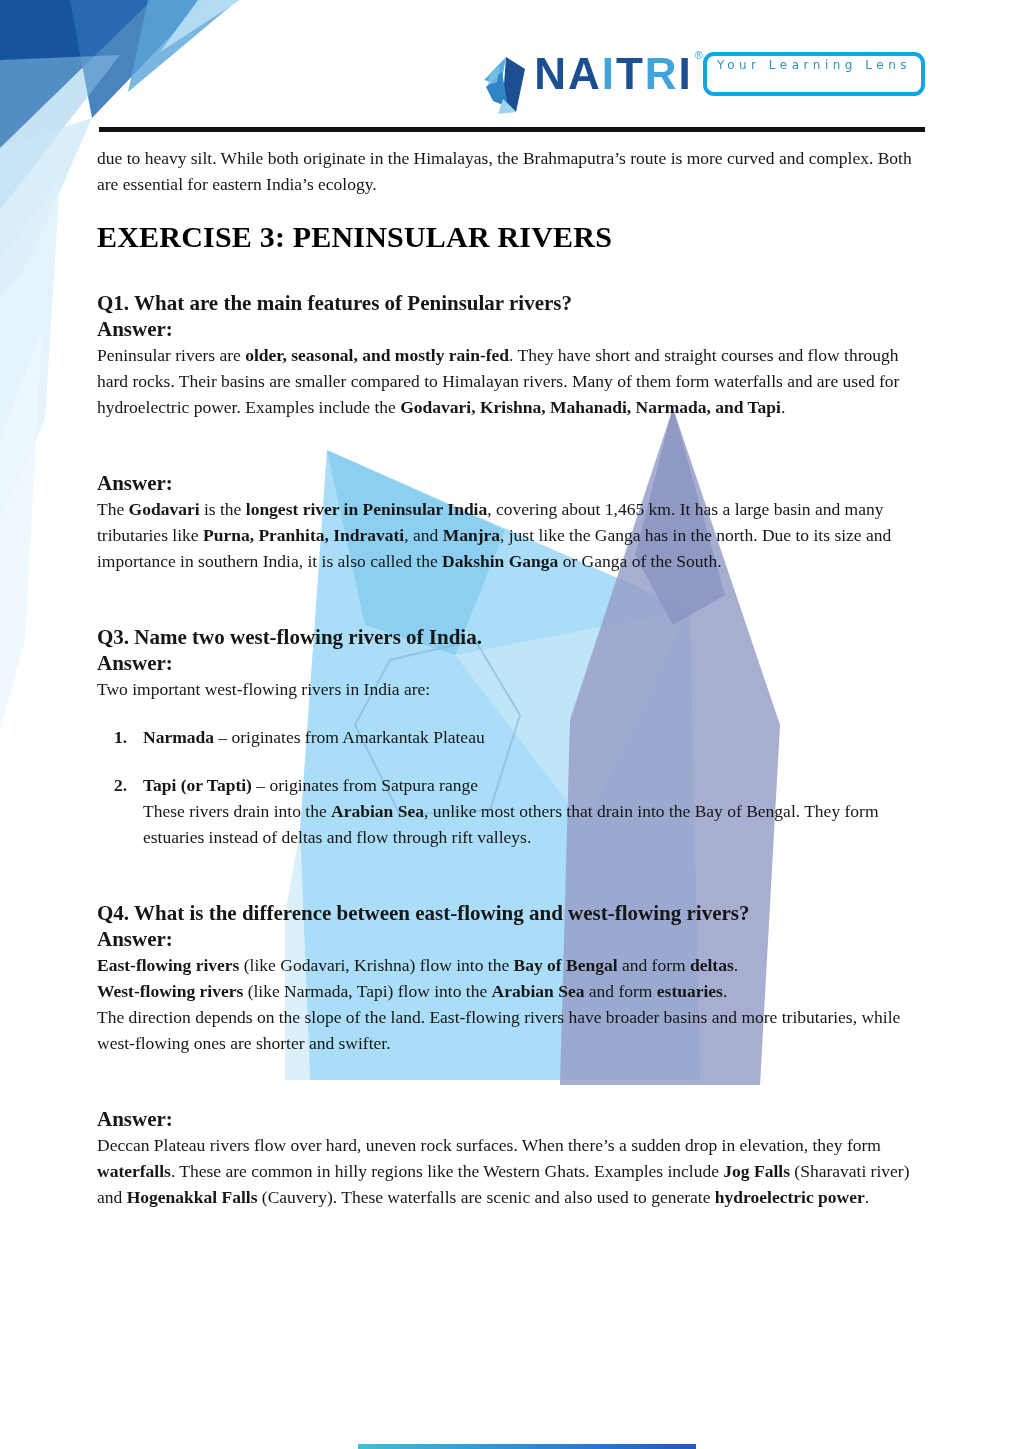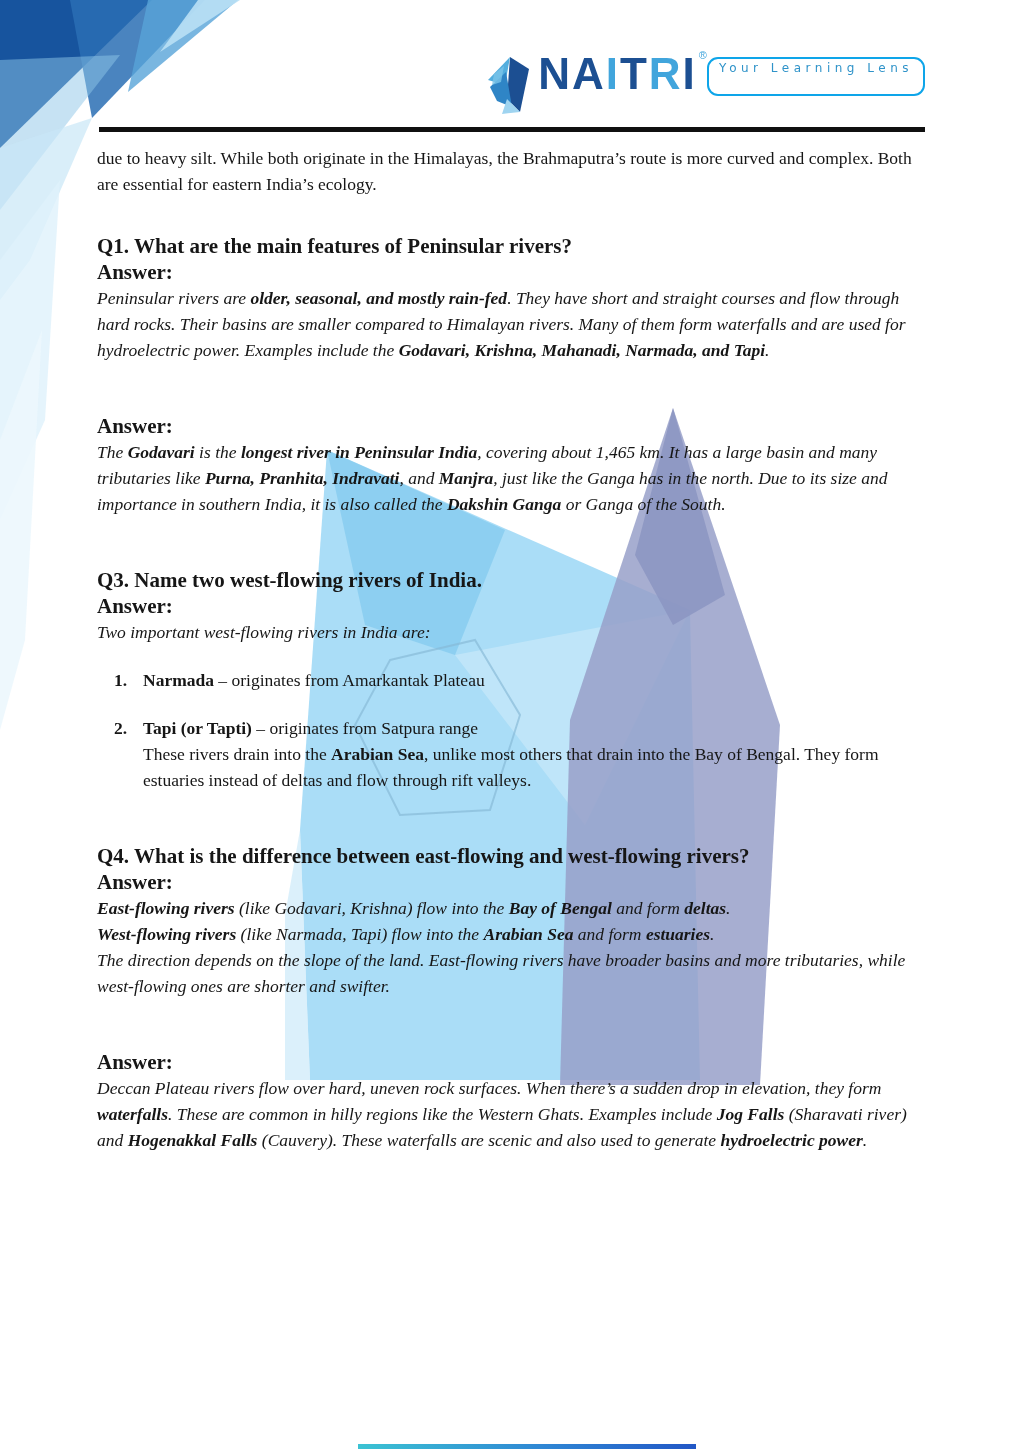--- a/index.html
+++ b/index.html
@@ -26,38 +26,38 @@
   .brand-line{display:flex;align-items:flex-start;}
   .brand-word{
     font-family:"Liberation Sans","DejaVu Sans",sans-serif;
     font-weight:bold;font-size:44px;line-height:44px;letter-spacing:2px;
   }
   .brand-reg{
     font-family:"Liberation Sans",sans-serif;font-size:11px;line-height:11px;
     margin-left:2px;margin-top:-2px;
   }
   .tagline-box{
-    margin-top:5px;align-self:stretch;
-    border:2px solid #0ea5e9;border-radius:11px;
+    align-self:stretch;
+    border:4px solid #0ea5e9;border-radius:11px;
     padding:2px 10px 3px 10px;text-align:center;
     font-family:"DejaVu Sans","Liberation Sans",sans-serif;
     font-size:12px;letter-spacing:4.5px;white-space:nowrap;
   }
   .header-rule{height:5px;background:#101010;margin-top:11px;}
   
   .content{position:relative;z-index:1;margin:0 97px;width:830px;}
   .intro{margin:13px 0 0 0;font-size:17.5px;line-height:26px;}
   .page-title{
     margin:23px 0 0 0;font-size:30px;line-height:34px;font-weight:bold;color:#000;
     letter-spacing:0.2px;
   }
   .qa{margin-top:50px;}
   .qa:first-of-type{margin-top:36px;}
   .qhead{margin:0;font-size:21px;line-height:26px;font-weight:bold;}
-  .body-p{margin:0;font-size:17.5px;line-height:26px;font-style:italic;}
+  .body-p{margin:0;font-size:17.5px;line-height:26px;}
   .qlist{margin-top:4px;}
   .qitem{display:flex;margin-top:22px;font-size:17.5px;line-height:26px;}
   .qnum{flex:none;width:46px;padding-left:17px;box-sizing:border-box;font-weight:bold;}
   .qtext{flex:1;}
   b{font-weight:bold;}
 </style>
 </head>
 <body>
 
 <div class="page">
@@ -100,20 +100,21 @@
           <span class="brand-reg" style="color: rgb(65, 165, 220);">®</span>
         </div>
         <div class="tagline-box" style="color: rgb(47, 147, 201);">Your Learning Lens</div>
       </div>
     </div>
     <div class="header-rule"></div>
   </div>
 
   <div class="content">
     <p class="intro">due to heavy silt. While both originate in the Himalayas, the Brahmaputra’s route is more curved and complex. Both are essential for eastern India’s ecology.</p>
+    <h1 class="page-title">EXERCISE 3: PENINSULAR RIVERS</h1>
     <div id="qa-sections">
         <section class="qa">
           <p class="qhead">Q1. What are the main features of Peninsular rivers?</p>
           <p class="qhead">Answer:</p>
           <p class="body-p"><span>Peninsular rivers are </span><b>older, seasonal, and mostly rain-fed</b><span>. They have short and straight courses and flow through hard rocks. Their basins are smaller compared to Himalayan rivers. Many of them form waterfalls and are used for hydroelectric power. Examples include the </span><b>Godavari, Krishna, Mahanadi, Narmada, and Tapi</b><span>.</span></p>
         </section>
         <section class="qa">
           <p class="qhead">Answer:</p>
           <p class="body-p"><span>The </span><b>Godavari</b><span> is the </span><b>longest river in Peninsular India</b><span>, covering about 1,465 km. It has a large basin and many tributaries like </span><b>Purna, Pranhita, Indravati</b><span>, and </span><b>Manjra</b><span>, just like the Ganga has in the north. Due to its size and importance in southern India, it is also called the </span><b>Dakshin Ganga</b><span> or Ganga of the South.</span></p>
         </section>

